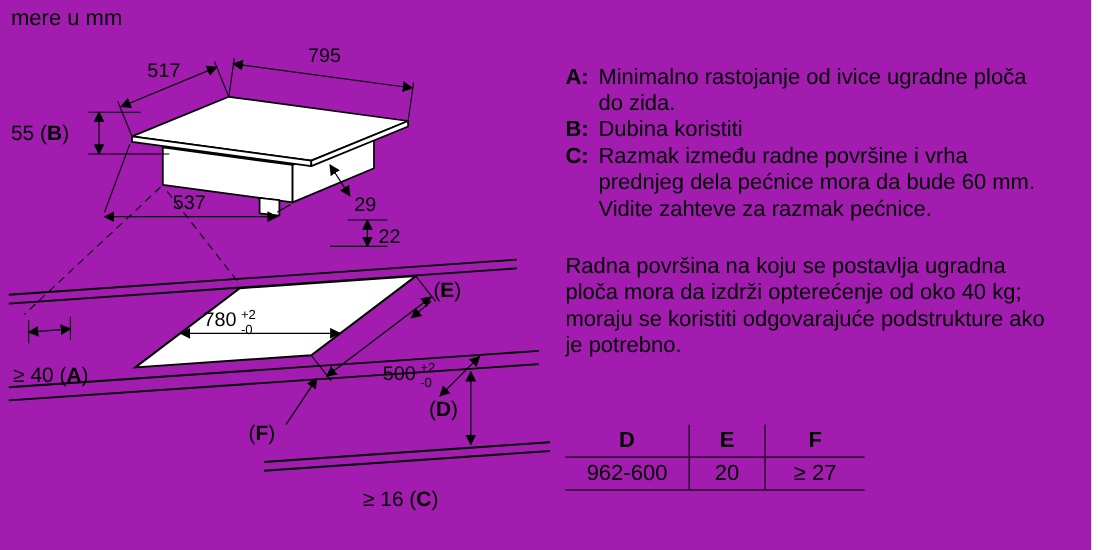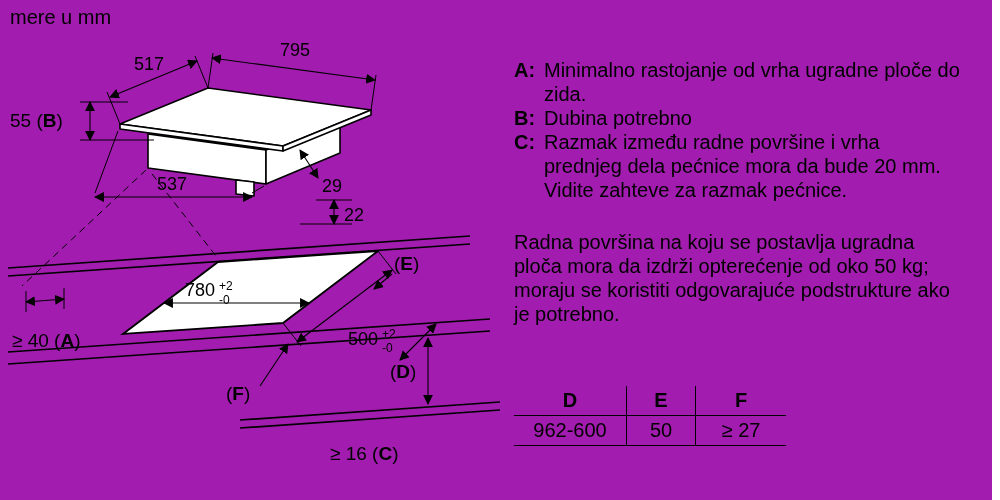--- a/index.html
+++ b/index.html
@@ -149,46 +149,46 @@
       <line class="dim" x1="428" y1="338" x2="428" y2="404" marker-start="url(#ah)" marker-end="url(#ah)"></line>
       <text class="sv-lab" x="330" y="460"><tspan>≥ 16 (</tspan><tspan class="b">C</tspan><tspan>)</tspan></text>
     </g>
   </svg>
 
   <div class="right-col">
 
     <div>
       <div class="def">
         <span class="term">A:</span>
-        <span class="txt">Minimalno rastojanje od vrha ugradne ploče do zida.</span>
+        <span class="txt">Minimalno rastojanje od ivice ugradne ploča do zida.</span>
       </div>
       <div class="def">
         <span class="term">B:</span>
-        <span class="txt">Dubina potrebno</span>
+        <span class="txt">Dubina koristiti</span>
       </div>
       <div class="def">
         <span class="term">C:</span>
-        <span class="txt">Razmak između radne površine i vrha prednjeg dela pećnice mora da bude 20 mm. Vidite zahteve za razmak pećnice.</span>
+        <span class="txt">Razmak između radne površine i vrha prednjeg dela pećnice mora da bude 60 mm. Vidite zahteve za razmak pećnice.</span>
       </div>
     </div>
 
-    <p class="note">Radna površina na koju se postavlja ugradna ploča mora da izdrži opterećenje od oko 50 kg; moraju se koristiti odgovarajuće podstrukture ako je potrebno.</p>
+    <p class="note">Radna površina na koju se postavlja ugradna ploča mora da izdrži opterećenje od oko 40 kg; moraju se koristiti odgovarajuće podstrukture ako je potrebno.</p>
 
     <table class="spec-table">
       <thead>
         <tr>
           <th>D</th>
           <th>E</th>
           <th>F</th>
         </tr>
       </thead>
       <tbody>
         <tr class="r1">
           <td>962-600</td>
-          <td>50</td>
+          <td>20</td>
           <td>≥ 27</td>
         </tr>
       </tbody>
     </table>
 
   </div>
 
 </div>
 
 </body></html>

